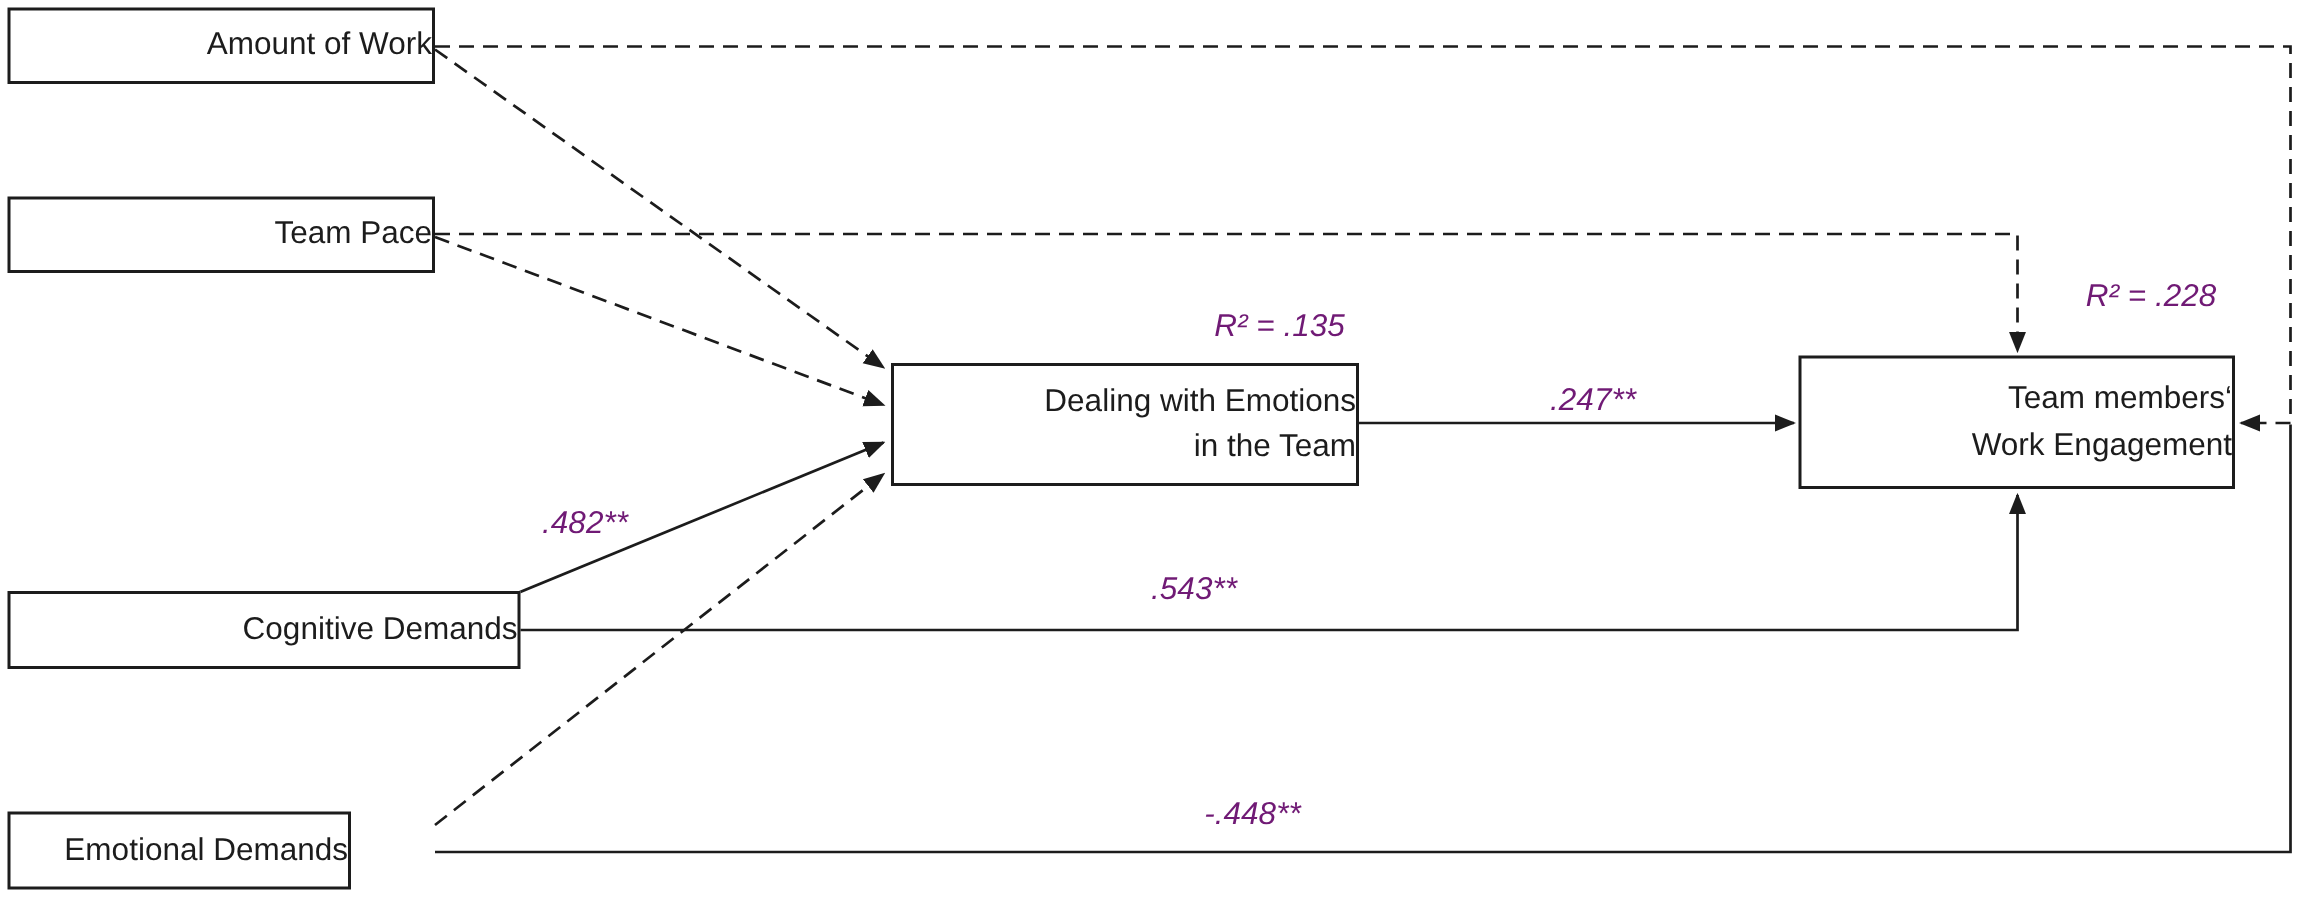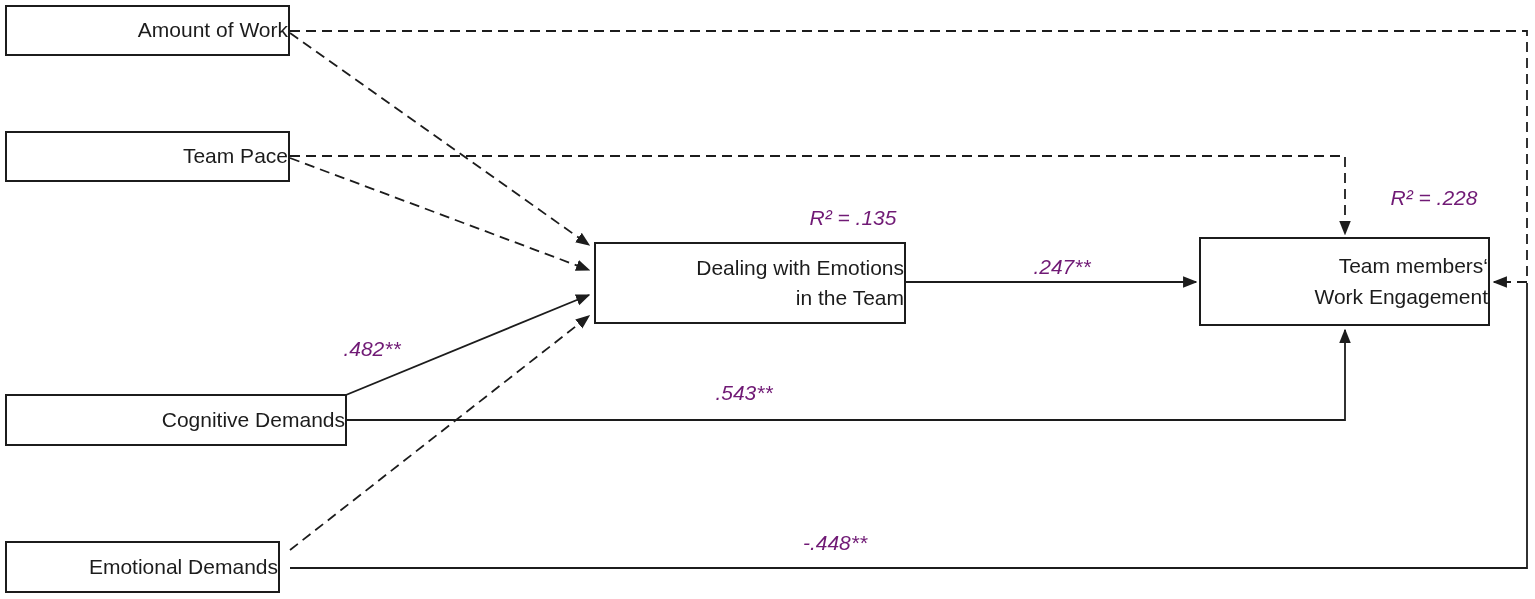--- a/index.html
+++ b/index.html
@@ -88,39 +88,39 @@
   </div>
 
   <div class="box" style="left:5px; top:131px; width:285px; height:51px;">
     <span>Team Pace</span>
   </div>
 
   <div class="box" style="left:5px; top:394px; width:342px; height:52px;">
     <span>Cognitive Demands</span>
   </div>
 
-  <div class="box" style="left:5px; top:541px; width:275px; height:52px;">
+  <div class="box" style="left:5px; top:541px; width:229px; height:52px;">
     <span>Emotional Demands</span>
   </div>
 
   <div class="box" style="left:1199px; top:237px; width:291px; height:89px;">
     <span>Team members‘</span>
     <span>Work Engagement</span>
   </div>
 
   <div class="box" style="left:594px; top:242px; width:312px; height:82px;">
     <span>Dealing with Emotions</span>
     <span>in the Team</span>
   </div>
 
   <div class="pathlabel" style="left:853px; top:206px;">R² = .135</div>
 
   <div class="pathlabel" style="left:1434px; top:186px;">R² = .228</div>
 
-  <div class="pathlabel" style="left:372px; top:337px;">.482**</div>
+  <div class="pathlabel" style="left:390px; top:337px;">.482**</div>
 
   <div class="pathlabel" style="left:1062px; top:255px;">.247**</div>
 
-  <div class="pathlabel" style="left:744px; top:381px;">.543**</div>
+  <div class="pathlabel" style="left:796px; top:381px;">.543**</div>
 
   <div class="pathlabel" style="left:835px; top:531px;">-.448**</div>
 
 </div>
 
 </body></html>

